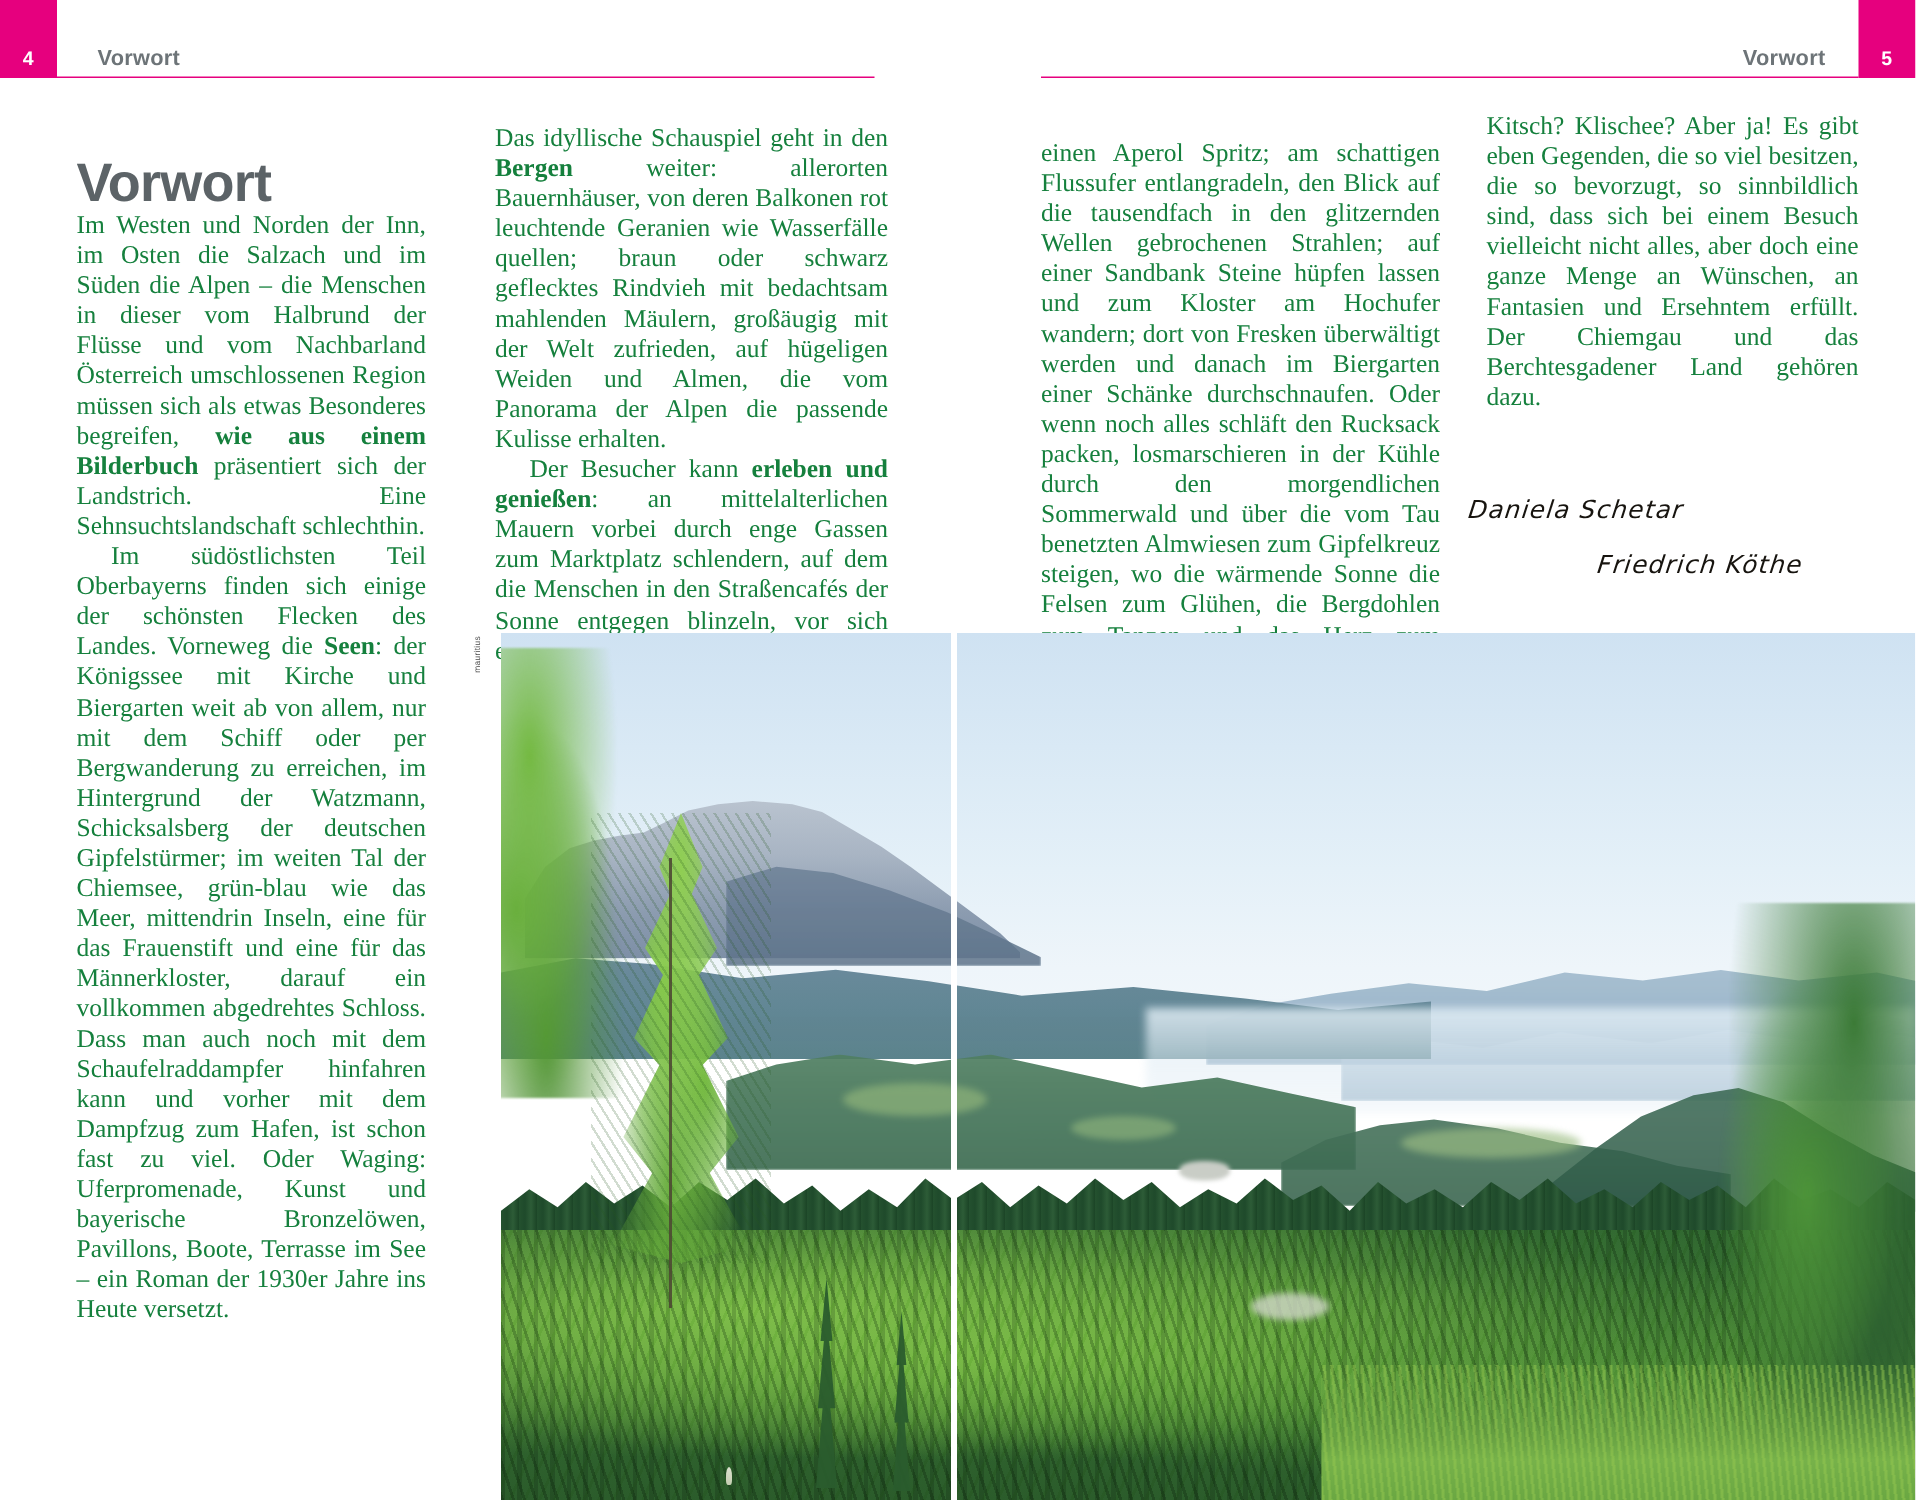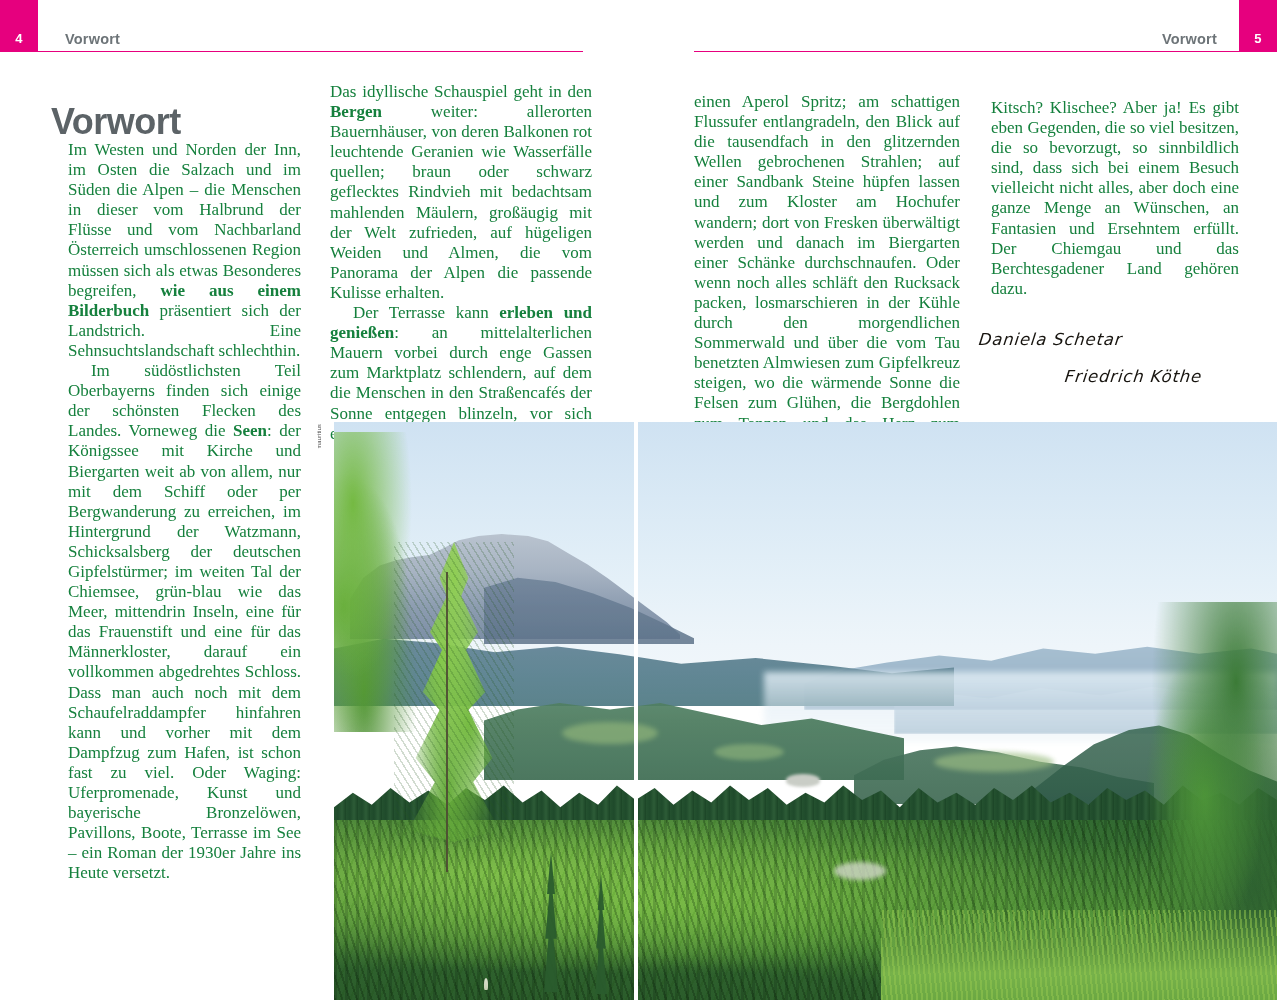--- a/index.html
+++ b/index.html
@@ -54,24 +54,24 @@
     line-height:20.1px;
     color:#15803d;
     text-align:justify;
     -webkit-hyphens:auto;hyphens:auto;
     text-rendering:optimizeLegibility;
   }
   .col p{margin:0;}
   .col p + p{text-indent:1.35em;}
   .col b{font-weight:bold;}
 
-  #col1{left:68px;top:140px;width:233px;}
+  #col1{left:51px;top:140px;width:233px;}
   #col2{left:330px;top:82px;width:262px;}
   #col3{left:694px;top:92px;width:266px;}
-  #col4{left:991px;top:98px;width:248px;}
+  #col4{left:991px;top:74px;width:248px;}
 
   
   .headline{
     position:absolute;left:51px;top:78px;
     font-family:"Liberation Sans", sans-serif;
     font-weight:bold;
     font-size:36px;
     color:#5c6367;
     letter-spacing:-.5px;
     line-height:40px;
@@ -336,21 +336,21 @@
   <div class="rule rule-right"></div>
 
   <h1 class="headline">Vorwort</h1>
 
   <div class="col" id="col1">
       <p><span>Im Westen und Norden der Inn, im Osten die Salzach und im Süden die Alpen – die Menschen in dieser vom Halbrund der Flüsse und vom Nachbarland Österreich umschlossenen Region müssen sich als etwas Besonderes begreifen, </span><b>wie aus einem Bilderbuch</b><span> präsentiert sich der Landstrich. Eine Sehnsuchtslandschaft schlechthin.</span></p>
       <p><span>Im südöstlichsten Teil Oberbayerns finden sich einige der schönsten Flecken des Landes. Vorneweg die </span><b>Seen</b><span>: der Königssee mit Kirche und Biergarten weit ab von allem, nur mit dem Schiff oder per Bergwanderung zu erreichen, im Hintergrund der Watzmann, Schicksalsberg der deutschen Gipfelstürmer; im weiten Tal der Chiemsee, grün-blau wie das Meer, mittendrin Inseln, eine für das Frauenstift und eine für das Männerkloster, darauf ein vollkommen abgedrehtes Schloss. Dass man auch noch mit dem Schaufelraddampfer hinfahren kann und vorher mit dem Dampfzug zum Hafen, ist schon fast zu viel. Oder Waging: Uferpromenade, Kunst und bayerische Bronzelöwen, Pavillons, Boote, Terrasse im See – ein Roman der 1930er Jahre ins Heute versetzt.</span></p>
     </div>
   <div class="col" id="col2">
       <p><span>Das idyllische Schauspiel geht in den </span><b>Bergen</b><span> weiter: allerorten Bauernhäuser, von deren Balkonen rot leuchtende Geranien wie Wasserfälle quellen; braun oder schwarz geflecktes Rindvieh mit bedachtsam mahlenden Mäulern, großäugig mit der Welt zufrieden, auf hügeligen Weiden und Almen, die vom Panorama der Alpen die passende Kulisse erhalten.</span></p>
-      <p><span>Der Terrasse kann </span><b>erleben und genießen</b><span>: an mittelalterlichen Mauern vorbei durch enge Gassen zum Marktplatz schlendern, auf dem die Menschen in den Straßencafés der Sonne entgegen blinzeln, vor sich einen Eisbecher oder</span></p>
+      <p><span>Der Besucher kann </span><b>erleben und genießen</b><span>: an mittelalterlichen Mauern vorbei durch enge Gassen zum Marktplatz schlendern, auf dem die Menschen in den Straßencafés der Sonne entgegen blinzeln, vor sich einen Eisbecher oder</span></p>
     </div>
   <div class="col" id="col3">
       <p><span>einen Aperol Spritz; am schattigen Flussufer entlangradeln, den Blick auf die tausendfach in den glitzernden Wellen gebrochenen Strahlen; auf einer Sandbank Steine hüpfen lassen und zum Kloster am Hochufer wandern; dort von Fresken überwältigt werden und danach im Biergarten einer Schänke durchschnaufen. Oder wenn noch alles schläft den Rucksack packen, losmarschieren in der Kühle durch den morgendlichen Sommerwald und über die vom Tau benetzten Almwiesen zum Gipfelkreuz steigen, wo die wärmende Sonne die Felsen zum Glühen, die Bergdohlen zum Tanzen und das Herz zum Jauchzen bringt.</span></p>
     </div>
   <div class="col" id="col4">
       <p><span>Kitsch? Klischee? Aber ja! Es gibt eben Gegenden, die so viel besitzen, die so bevorzugt, so sinnbildlich sind, dass sich bei einem Besuch vielleicht nicht alles, aber doch eine ganze Menge an Wünschen, an Fantasien und Ersehntem erfüllt. Der Chiemgau und das Berchtesgadener Land gehören dazu.</span></p>
     </div>
 
   <div class="sigs">
     <div class="sig sig-1">Daniela Schetar</div>

